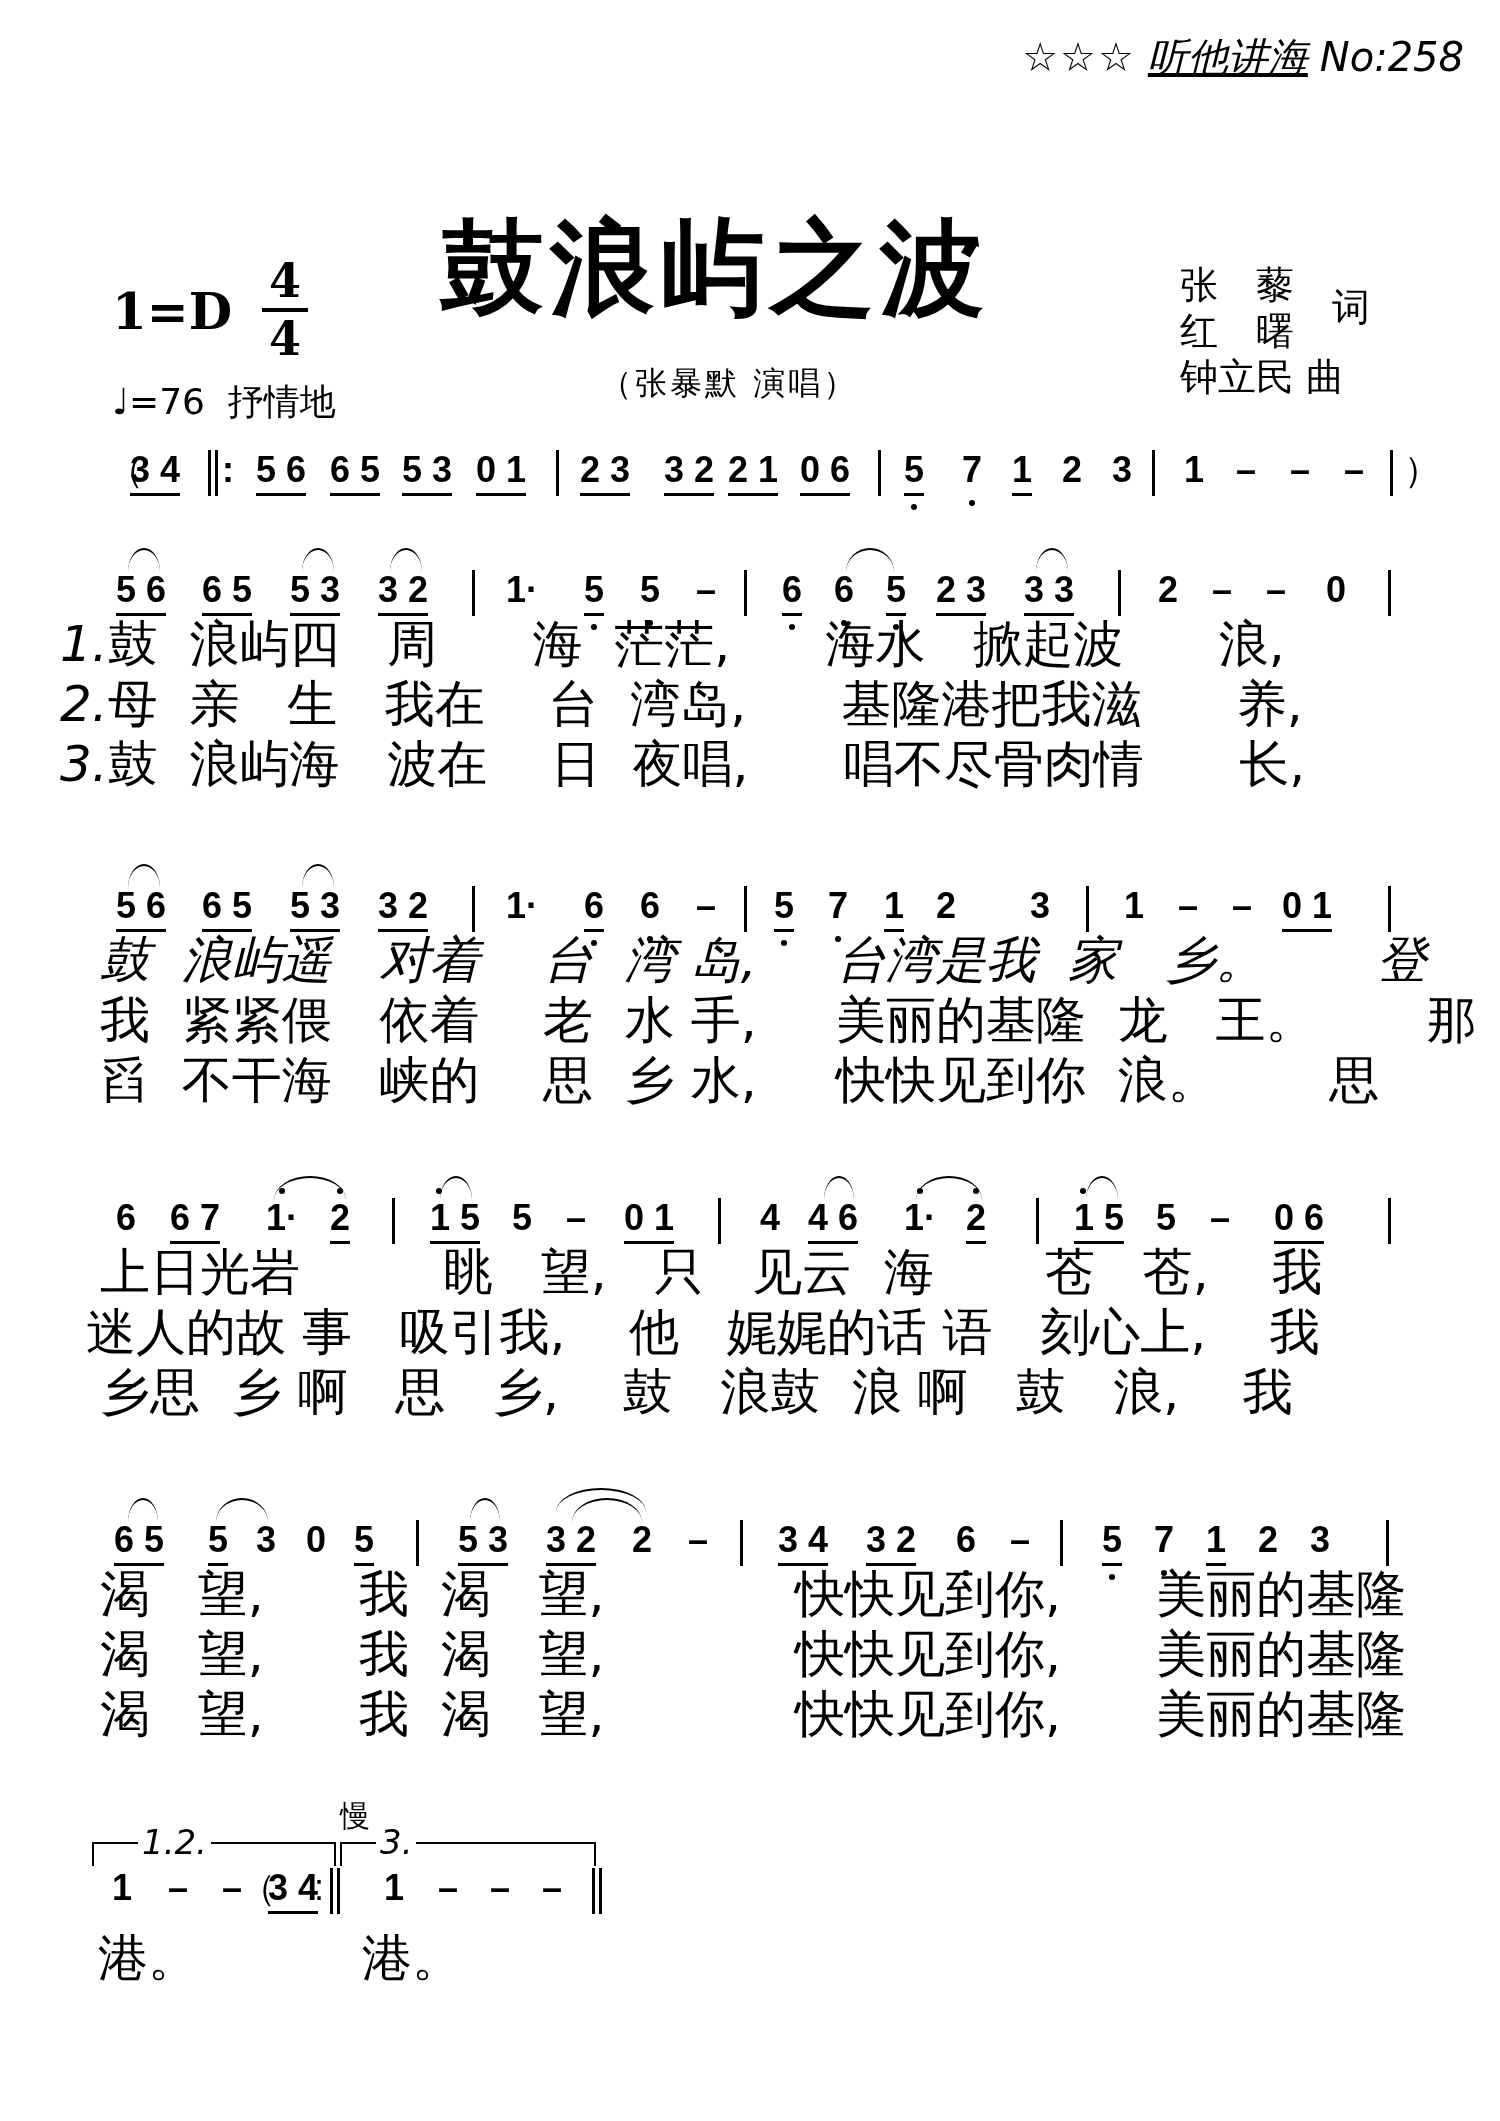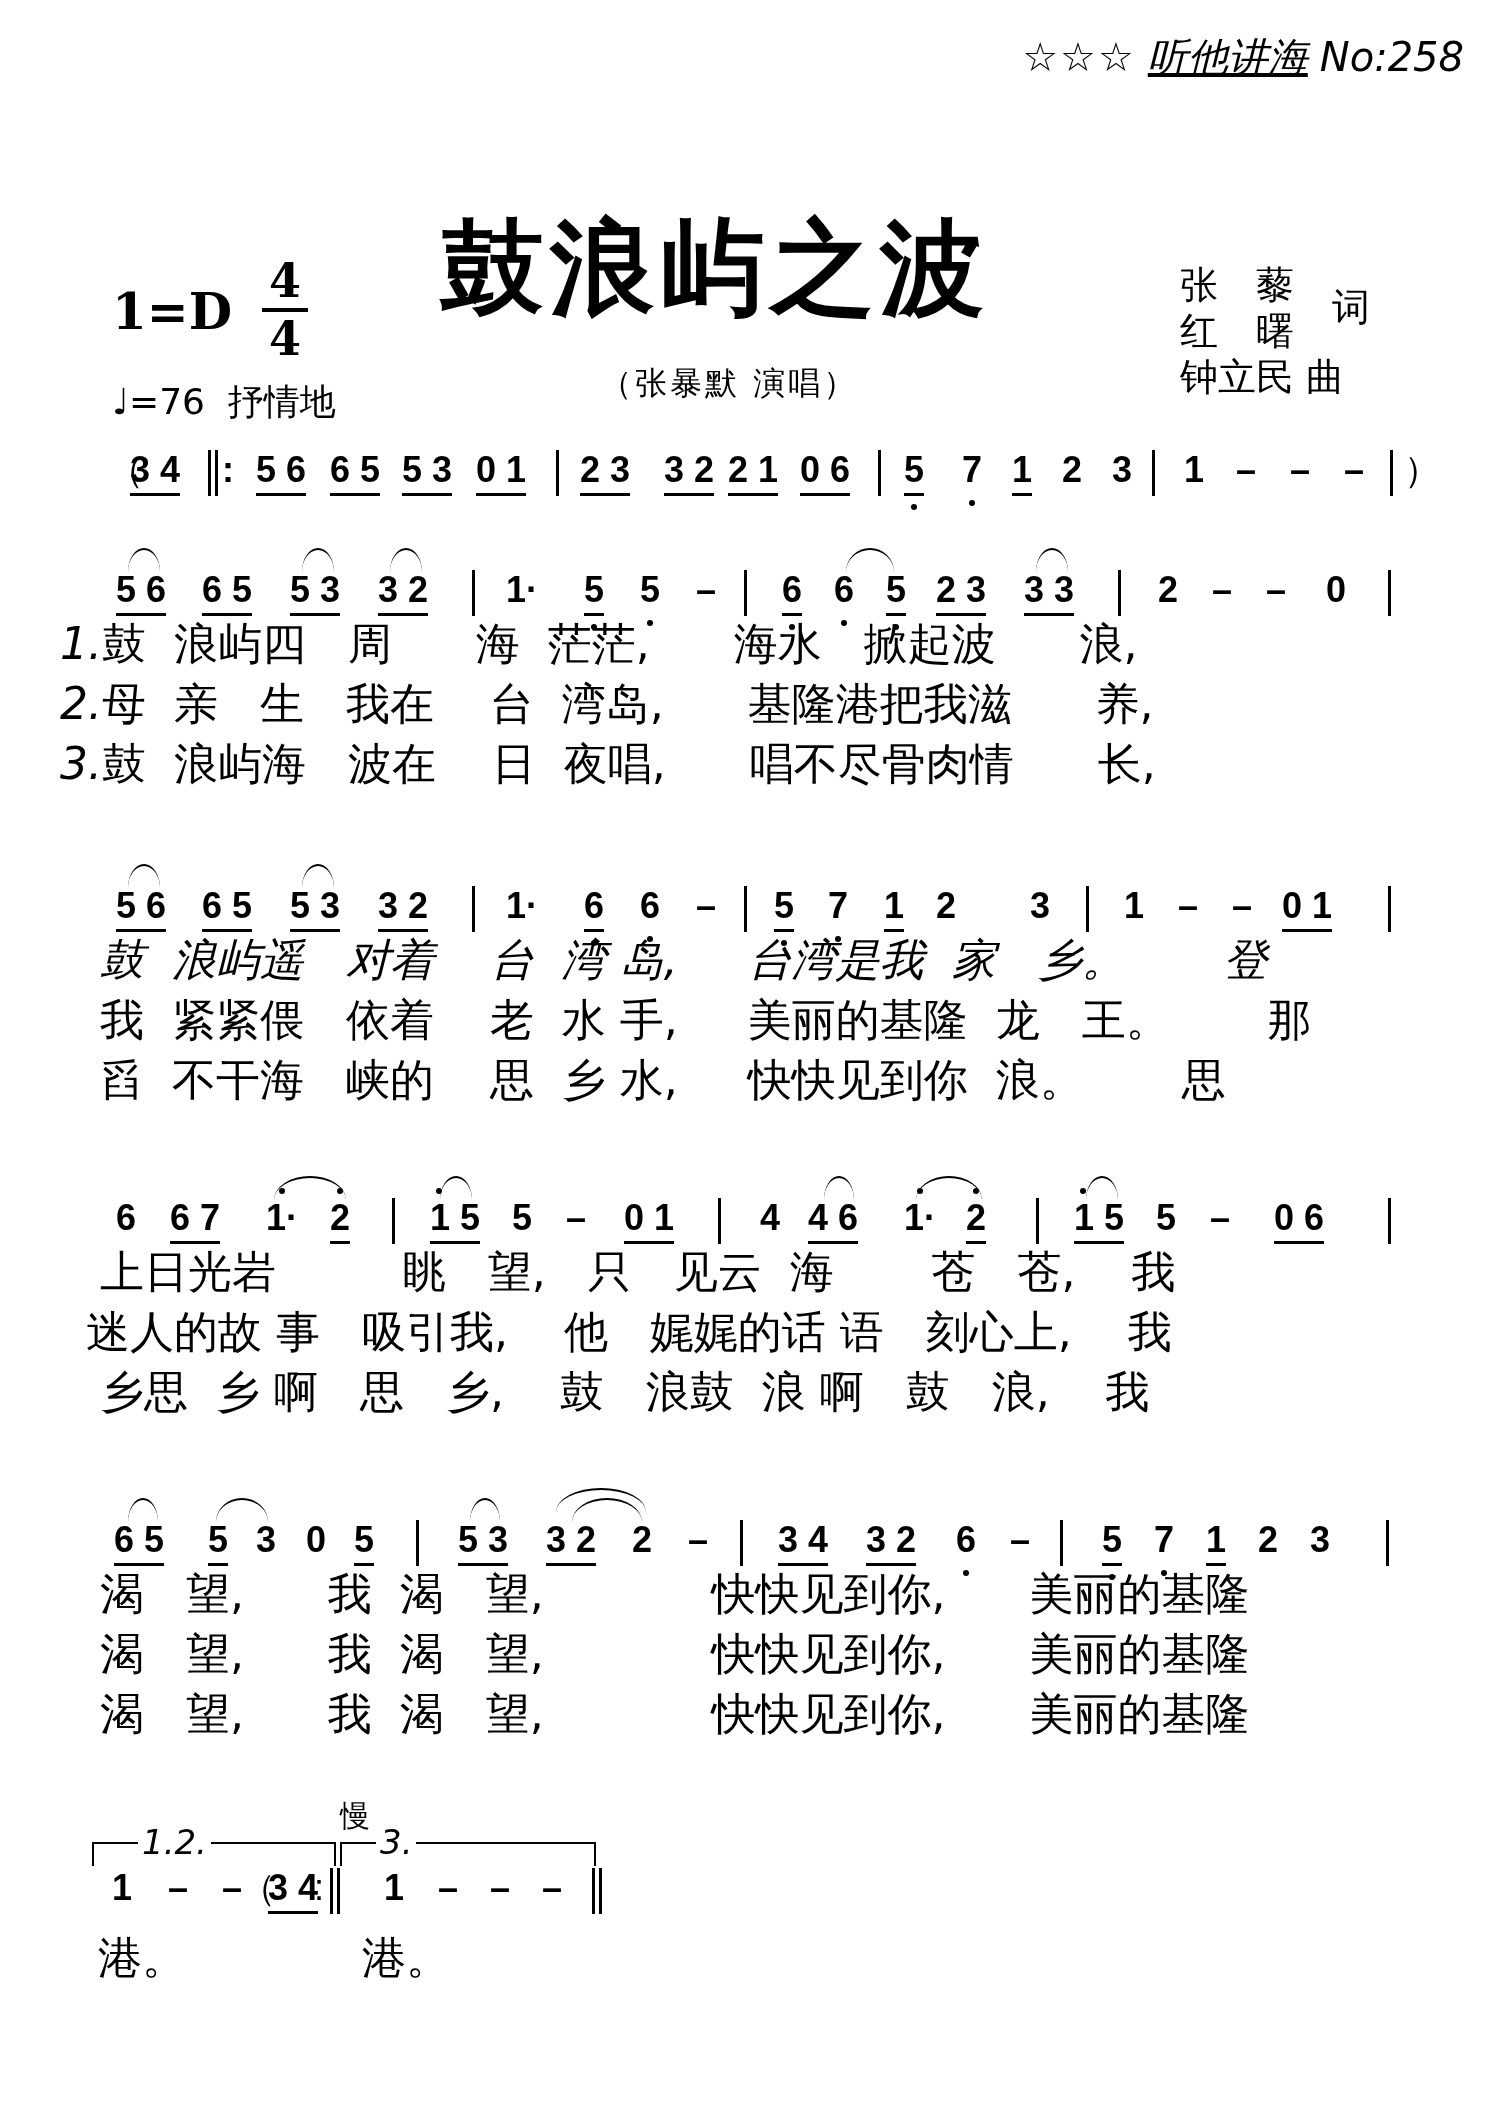--- a/index.html
+++ b/index.html
@@ -20,21 +20,21 @@
   .credits .role{position:absolute;}
   .row-notes{left:0;width:1500px;height:60px;}
   .tok{position:absolute;font-family:"Liberation Sans","DejaVu Sans",sans-serif;font-weight:bold;font-size:36px;line-height:44px;white-space:nowrap;}
   .tok.u::after{content:"";position:absolute;left:0;right:0;bottom:-4px;border-bottom:3px solid #000;}
   .tok.lo::before{content:"";position:absolute;left:50%;margin-left:-3px;bottom:-14px;width:6px;height:6px;border-radius:50%;background:#000;}
   .tok.u.lo::before{bottom:-18px;}
   .tok.hi::before{content:"";position:absolute;left:50%;margin-left:-3px;top:-8px;width:6px;height:6px;border-radius:50%;background:#000;}
   .bar{position:absolute;width:3px;height:46px;background:#000;}
   .bar.dbl{width:3px;box-shadow:7px 0 0 #000;}
   .slur{position:absolute;height:22px;border-top:2px solid #000;border-radius:50% 50% 0 0 / 100% 100% 0 0;}
-  .lyric{position:absolute;font-family:"DejaVu Sans","Liberation Sans",sans-serif;font-size:44px;line-height:44px;white-space:pre;}
+  .lyric{position:absolute;font-family:"DejaVu Sans","Liberation Sans",sans-serif;font-size:50px;line-height:44px;white-space:pre;}
   .versenum{font-style:italic;}
   .volta{position:absolute;border-top:2px solid #000;border-left:2px solid #000;border-right:2px solid #000;height:22px;}
   .volta-label{position:absolute;font-style:italic;font-size:34px;background:#fff;padding:0 4px;}
   .slow{position:absolute;font-size:30px;}
 </style>
 </head>
 <body>
 
 <div class="abs brand">
   <span class="stars">☆☆☆</span><span class="name">听他讲海</span><span>No:258</span>

